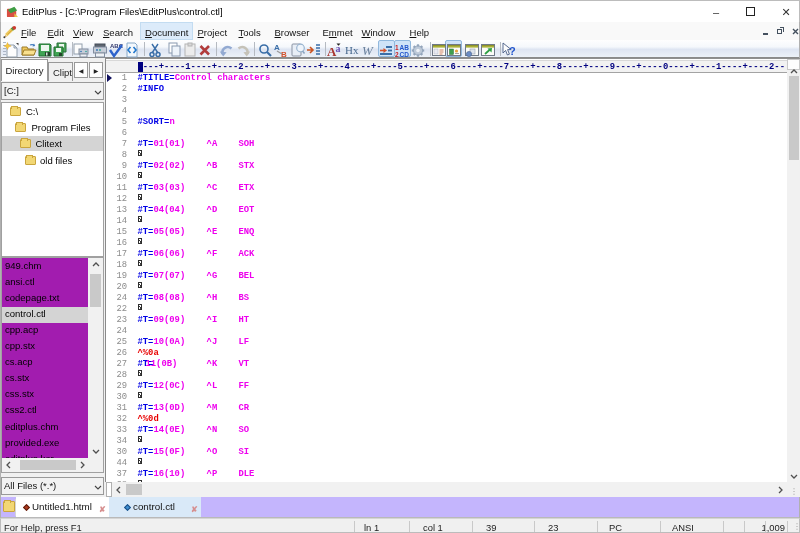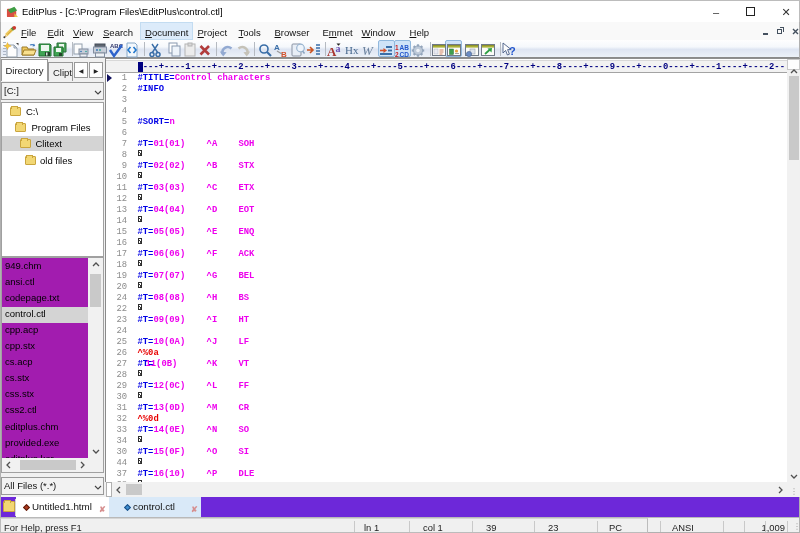--- a/index.html
+++ b/index.html
@@ -46,26 +46,26 @@
 .cbox{display:inline-block;position:absolute;width:4px;height:6px;border:1px solid #2f2f2f;top:2.5px;background:radial-gradient(circle at 30% 35%,#333 22%,transparent 28%),radial-gradient(circle at 70% 70%,#333 22%,transparent 28%)}
 #ltri{position:absolute;left:1px;top:16px;width:0;height:0;border-left:5px solid #10105e;border-top:4px solid transparent;border-bottom:4px solid transparent}
 
 #evsb{position:absolute;left:787px;top:58px;width:13px;height:425px;background:#f1f1f1}
 #evthumb{position:absolute;left:788.5px;top:76px;width:10px;height:84px;background:#c9c9c9}
 #ehsb{position:absolute;left:112px;top:482px;width:675px;height:15px;background:#f1f1f1}
 #ehthumb{position:absolute;left:126px;top:484px;width:16px;height:11px;background:#c9c9c9}
 #esplit{position:absolute;left:106px;top:482px;width:6px;height:15px;background:#fff;border:1px solid #b0b0b0}
 #ecorner{position:absolute;left:787px;top:483px;width:13px;height:14px;background:#f1f1f1}
 
-#tabbar{position:absolute;left:1px;top:497px;width:798px;height:21px;background:#6d28d9;border-bottom:1px solid #b9b9b9}
+#tabbar{position:absolute;left:1px;top:497px;width:798px;height:21px;background:#c4b5fd;border-bottom:1px solid #b9b9b9}
 .dtab{position:absolute;top:0;height:20px;font-size:9.8px;color:#111;line-height:20px}
 .diam{position:absolute;top:7.5px;width:5px;height:5px;transform:rotate(45deg)}
 .tabx{position:absolute;top:3px;font-size:8px;color:#d68f8f;font-weight:bold}
 
-#status{position:absolute;left:0px;top:518px;width:648px;height:15px;background:#f0f0f0;border-top:1px solid #d5d5d5;border-left:1px solid #bcbcbc;border-right:1px solid #bcbcbc;border-bottom:1px solid #bcbcbc}
+#status{position:absolute;left:0px;top:518px;width:800px;height:15px;background:#f0f0f0;border-top:1px solid #d5d5d5;border-left:1px solid #bcbcbc;border-right:1px solid #bcbcbc;border-bottom:1px solid #bcbcbc}
 #status .st{position:absolute;top:3px;font-size:9.4px;color:#222}
 .ssep{position:absolute;top:2px;width:1px;height:11px;background:#c9c9c9}
 .grip{position:absolute;color:#999;font-size:8px}
 svg{position:absolute}
 </style></head>
 <body>
 
 <div id="title">
   <svg id="appicon" viewBox="0 0 14 14">
     <rect x="1" y="4" width="10" height="9" rx="1" fill="#d94f43"></rect>

